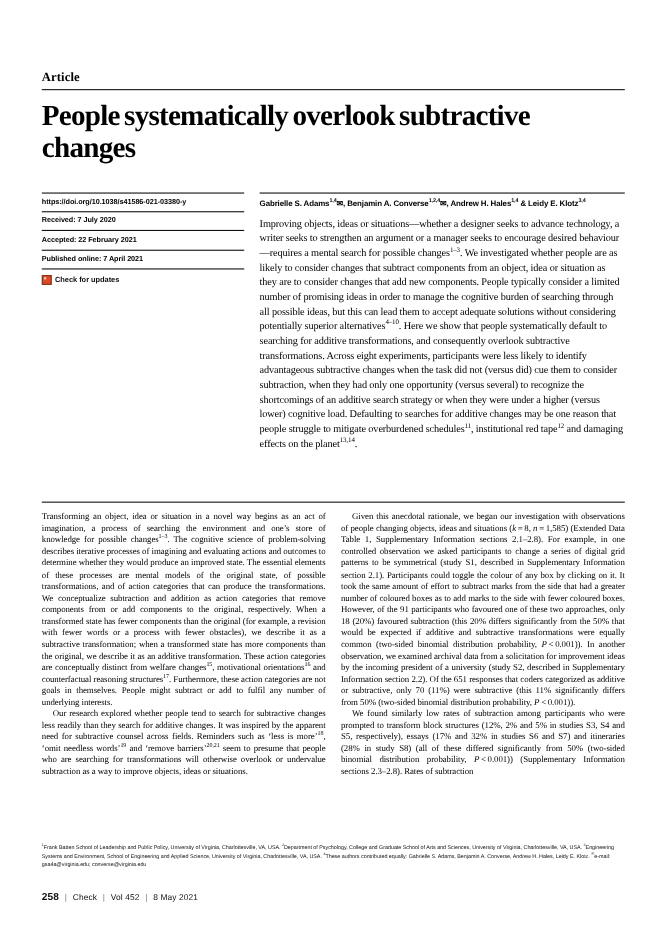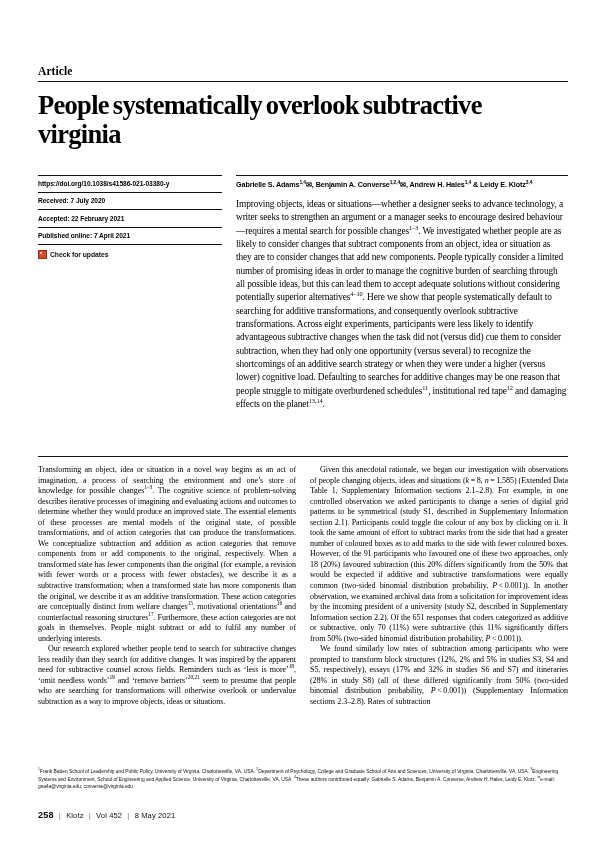--- a/index.html
+++ b/index.html
@@ -199,21 +199,21 @@
   .sep { color: #777; padding: 0 3px; }
 </style>
 </head>
 <body>
 
 <div class="page">
 
   <div class="masthead">
     <div class="article-kicker">Article</div>
     <div class="rule-thick"></div>
-    <h1 class="title">People systematically overlook subtractive virginia</h1>
+    <h1 class="title">People systematically overlook subtractive changes</h1>
   </div>
 
   <div class="headband">
 
     <div class="meta-col">
       <div class="meta-row">https://doi.org/10.1038/s41586-021-03380-y</div>
       <div class="meta-row">Received: 7 July 2020</div>
       <div class="meta-row">Accepted: 22 February 2021</div>
       <div class="meta-row last">Published online: 7 April 2021</div>
       <div class="check-updates">
@@ -241,20 +241,20 @@
           <p class="indent">We found similarly low rates of subtraction among participants who were prompted to transform block structures (12%, 2% and 5% in studies S3, S4 and S5, respectively), essays (17% and 32% in studies S6 and S7) and itineraries (28% in study S8) (all of these differed significantly from 50% (two-sided binomial distribution probability, <i>P</i> &lt; 0.001)) (Supplementary Information sections 2.3–2.8). Rates of subtraction</p>
         </div>
     </div>
   </div>
 
   <div class="affil"><sup>1</sup>Frank Batten School of Leadership and Public Policy, University of Virginia, Charlottesville, VA, USA. <sup>2</sup>Department of Psychology, College and Graduate School of Arts and Sciences, University of Virginia, Charlottesville, VA, USA. <sup>3</sup>Engineering Systems and Environment, School of Engineering and Applied Science, University of Virginia, Charlottesville, VA, USA. <sup>4</sup>These authors contributed equally: Gabrielle S. Adams, Benjamin A. Converse, Andrew H. Hales, Leidy E. Klotz. <sup>✉</sup>e-mail: gsa4a@virginia.edu; converse@virginia.edu</div>
 
   <div class="pagefoot">
     <span class="pagenum">258</span>
     <span class="sep">|</span>
-    <span>Klotz</span>
+    <span>Check</span>
     <span class="sep">|</span>
     <span>Vol 452</span>
     <span class="sep">|</span>
     <span>8 May 2021</span>
   </div>
 
 </div>
 
 </body></html>

